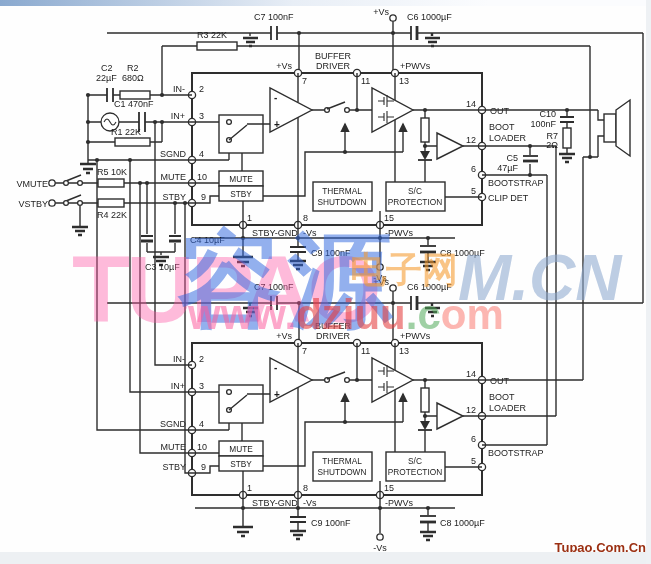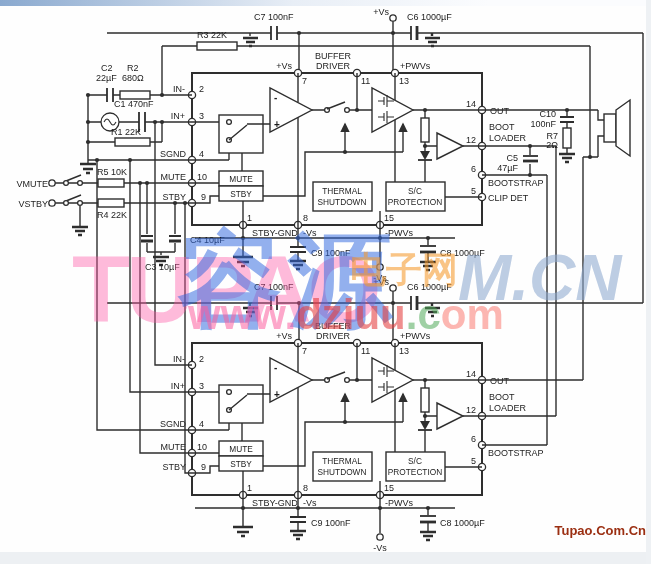--- a/index.html
+++ b/index.html
@@ -27,21 +27,21 @@
   .wm{position:absolute;font-weight:bold;pointer-events:none;white-space:nowrap;line-height:1;}
   .wm-tupao{left:72px;top:242px;font-size:95px;letter-spacing:-4px;color:rgba(255,84,164,.40);}
   .wm-hz-blue{left:154px;top:228px;font-size:104px;letter-spacing:6px;color:rgba(47,104,222,.52);padding-left:24px;}
   .wm-hz-org{left:350px;top:252px;font-size:36px;color:rgba(244,154,44,.58);}
   .wm-mcn{left:458px;top:246px;font-size:64px;color:rgba(142,168,206,.58);font-style:italic;}
   .wm-url{left:188px;top:294px;font-size:42px;}
   .wm-url .u1{color:rgba(252,94,158,.55);}
   .wm-url .u2{color:rgba(228,60,60,.58);}
   .wm-url .u3{color:rgba(80,170,90,.55);}
   .wm-url .u4{color:rgba(250,130,120,.58);}
-  .brand{position:absolute;right:5px;top:523px;font:bold 13px "Liberation Sans",sans-serif;
+  .brand{position:absolute;right:5px;top:540px;font:bold 13px "Liberation Sans",sans-serif;
          color:#9b2f12;}
   .strip-top{position:absolute;left:0;top:0;width:651px;height:6px;
      background:linear-gradient(to right,#8aa9cf,#e8eef6 45%,#fbfcfe 75%);}
   .strip-bottom{position:absolute;left:0;top:552px;width:651px;height:12px;background:#edf0f3;}
   .strip-right{position:absolute;left:646px;top:0;width:5px;height:564px;background:#eef1f4;}
 </style>
 </head>
 <body>
 
 <div class="screen">

